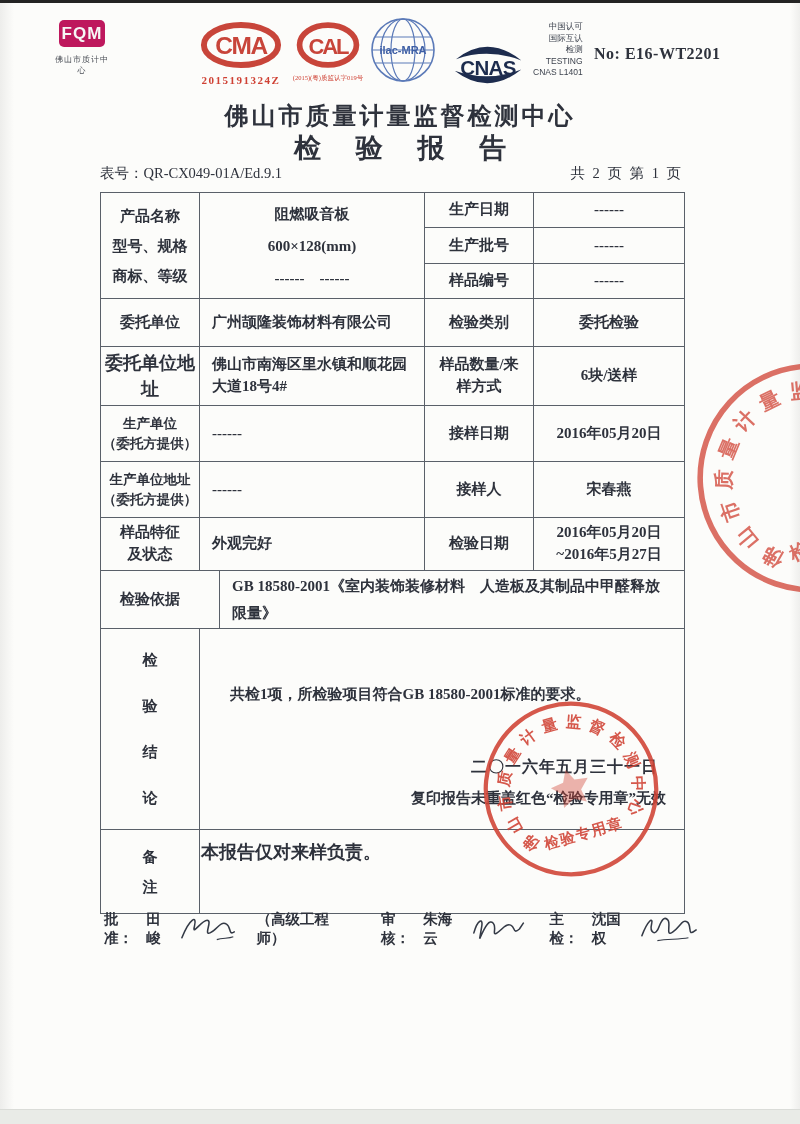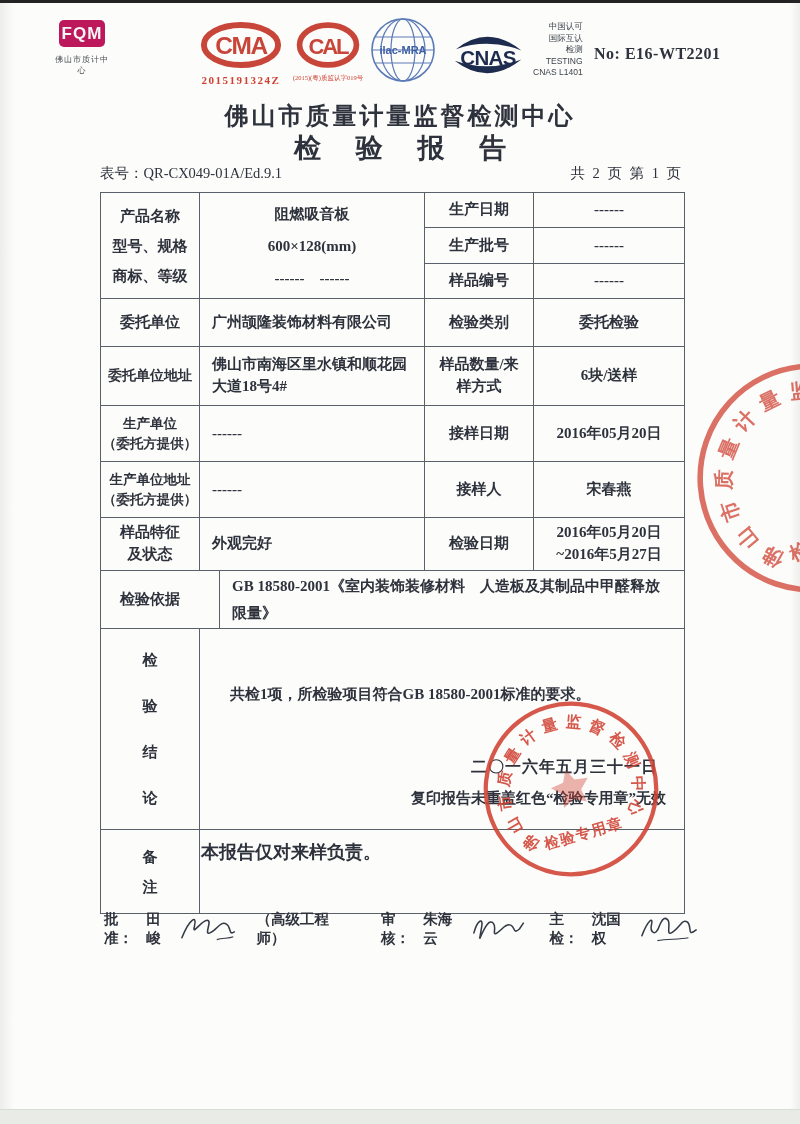--- a/index.html
+++ b/index.html
@@ -111,21 +111,21 @@
   </div>
 
   <div class="logo-wrap" style="left:288px;top:22px;width:80px;">
     <svg width="64" height="46" viewBox="0 0 90 64">
       <ellipse cx="45" cy="32" rx="40" ry="28" fill="none" stroke="#c8453a" stroke-width="8"></ellipse>
       <text x="45" y="44" text-anchor="middle" font-size="31" font-weight="bold" fill="#c8453a" font-family="Liberation Sans,sans-serif" letter-spacing="-3">CAL</text>
     </svg>
     <div class="logo-cap-red cal-cap">(2015)(粤)质监认字019号</div>
   </div>
 
-  <div class="logo-wrap" style="left:448px;top:30px;width:80px;text-decoration:underline;">
+  <div class="logo-wrap" style="left:448px;top:40px;width:80px;text-decoration:underline;">
     <svg width="78" height="50" viewBox="0 0 120 78">
       <path d="M10,30 Q60,-10 112,32 Q60,12 10,30 Z" fill="#1d2c4e"></path>
       <text x="60" y="54" text-anchor="middle" font-size="32" font-weight="bold" fill="#1d2c4e" font-family="Liberation Sans,sans-serif" letter-spacing="-1">CNAS</text>
       <path d="M8,48 Q60,88 112,46 Q60,66 8,48 Z" fill="#1d2c4e"></path>
     </svg>
   </div>
 
   <div class="cnas-lines pre">中国认可
 国际互认
 检测
@@ -168,21 +168,21 @@
     </div>
 
     <div class="trow" style="height:47px;">
       <div class="cell c1">委托单位</div>
       <div class="cell c2 left-al">广州颉隆装饰材料有限公司</div>
       <div class="cell c3">检验类别</div>
       <div class="cell c4">委托检验</div>
     </div>
 
     <div class="trow" style="height:58px;">
-      <div class="cell c1" style="font-size:14px;">委托单位地址</div>
+      <div class="cell c1" style="font-size:18px;">委托单位地址</div>
       <div class="cell c2 left-al">佛山市南海区里水镇和顺花园大道18号4#</div>
       <div class="cell c3 pre">样品数量/来
 样方式</div>
       <div class="cell c4">6块/送样</div>
     </div>
 
     <div class="trow" style="height:55px;">
       <div class="cell c1 pre" style="font-size:13.5px;">生产单位
 （委托方提供）</div>
       <div class="cell c2 left-al">------</div>

